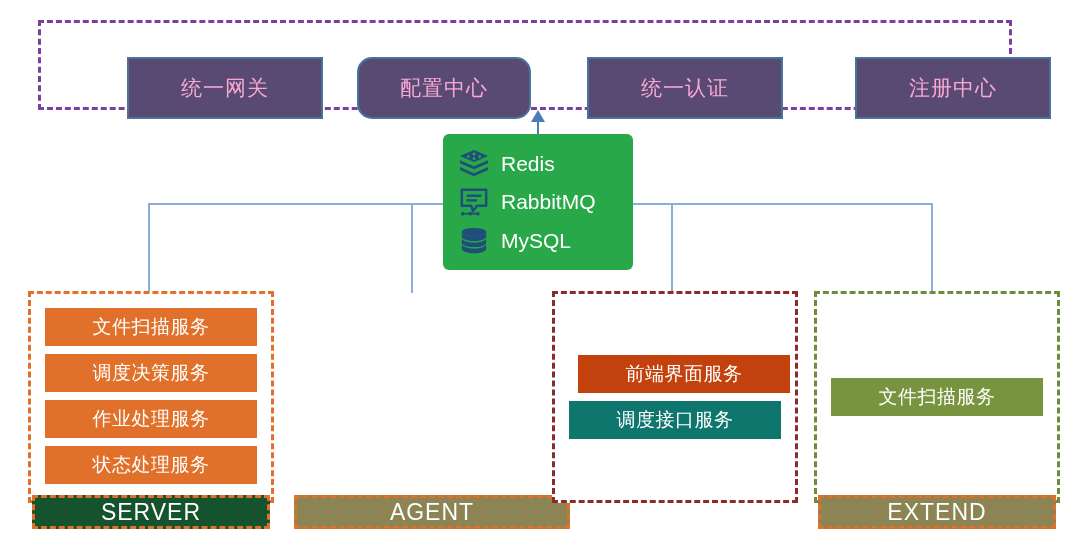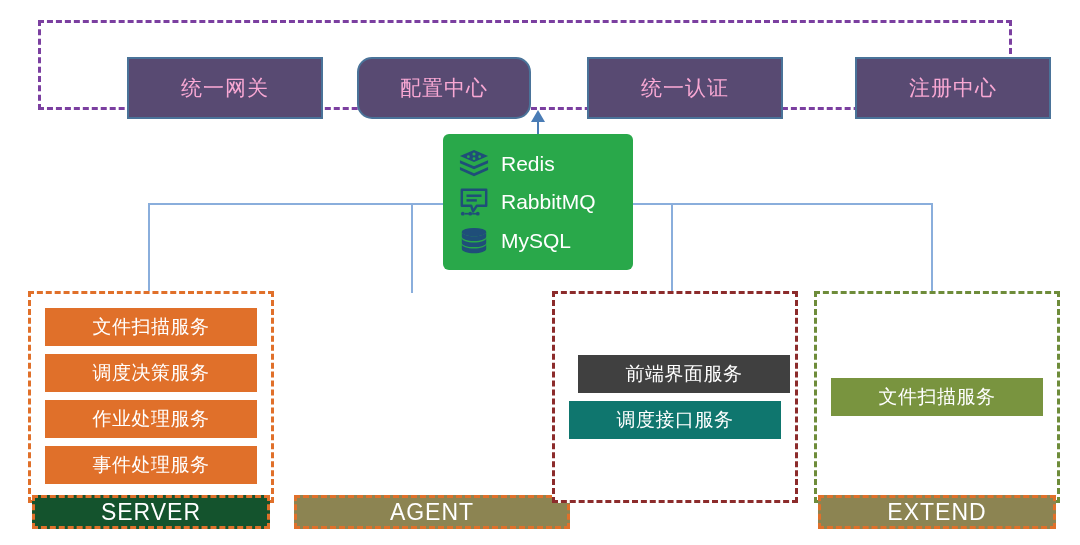--- a/index.html
+++ b/index.html
@@ -229,35 +229,35 @@
       <div class="svc-box" style="background: rgb(224, 112, 42);">
         <span>文件扫描服务</span>
       </div>
       <div class="svc-box" style="background: rgb(224, 112, 42);">
         <span>调度决策服务</span>
       </div>
       <div class="svc-box" style="background: rgb(224, 112, 42);">
         <span>作业处理服务</span>
       </div>
       <div class="svc-box" style="background: rgb(224, 112, 42);">
-        <span>事件处理服务</span>
+        <span>状态处理服务</span>
       </div>
     </div>
   </div>
   <div class="group-label" style="left: 32px; width: 238px; top: 495px; background: #14532d; border-color: rgb(224, 112, 42);">
     <span>SERVER</span>
   </div>
 
   <div class="group-label" style="left: 294px; width: 276px; top: 495px; background: rgb(140, 132, 82); border-color: rgb(224, 112, 42);">
     <span>AGENT</span>
   </div>
 
   <div class="svc-group" style="left: 552px; width: 246px; border-color: rgb(140, 43, 43);">
     <div class="svc-inner">
-      <div class="svc-box" style="background: #404040; margin-left: 18px;">
+      <div class="svc-box" style="background: #c2410c; margin-left: 18px;">
         <span>前端界面服务</span>
       </div>
       <div class="svc-box" style="background: #0f766e;">
         <span>调度接口服务</span>
       </div>
     </div>
   </div>
 
   <div class="svc-group" style="left: 814px; width: 246px; border-color: rgb(110, 140, 58);">
     <div class="svc-inner">

